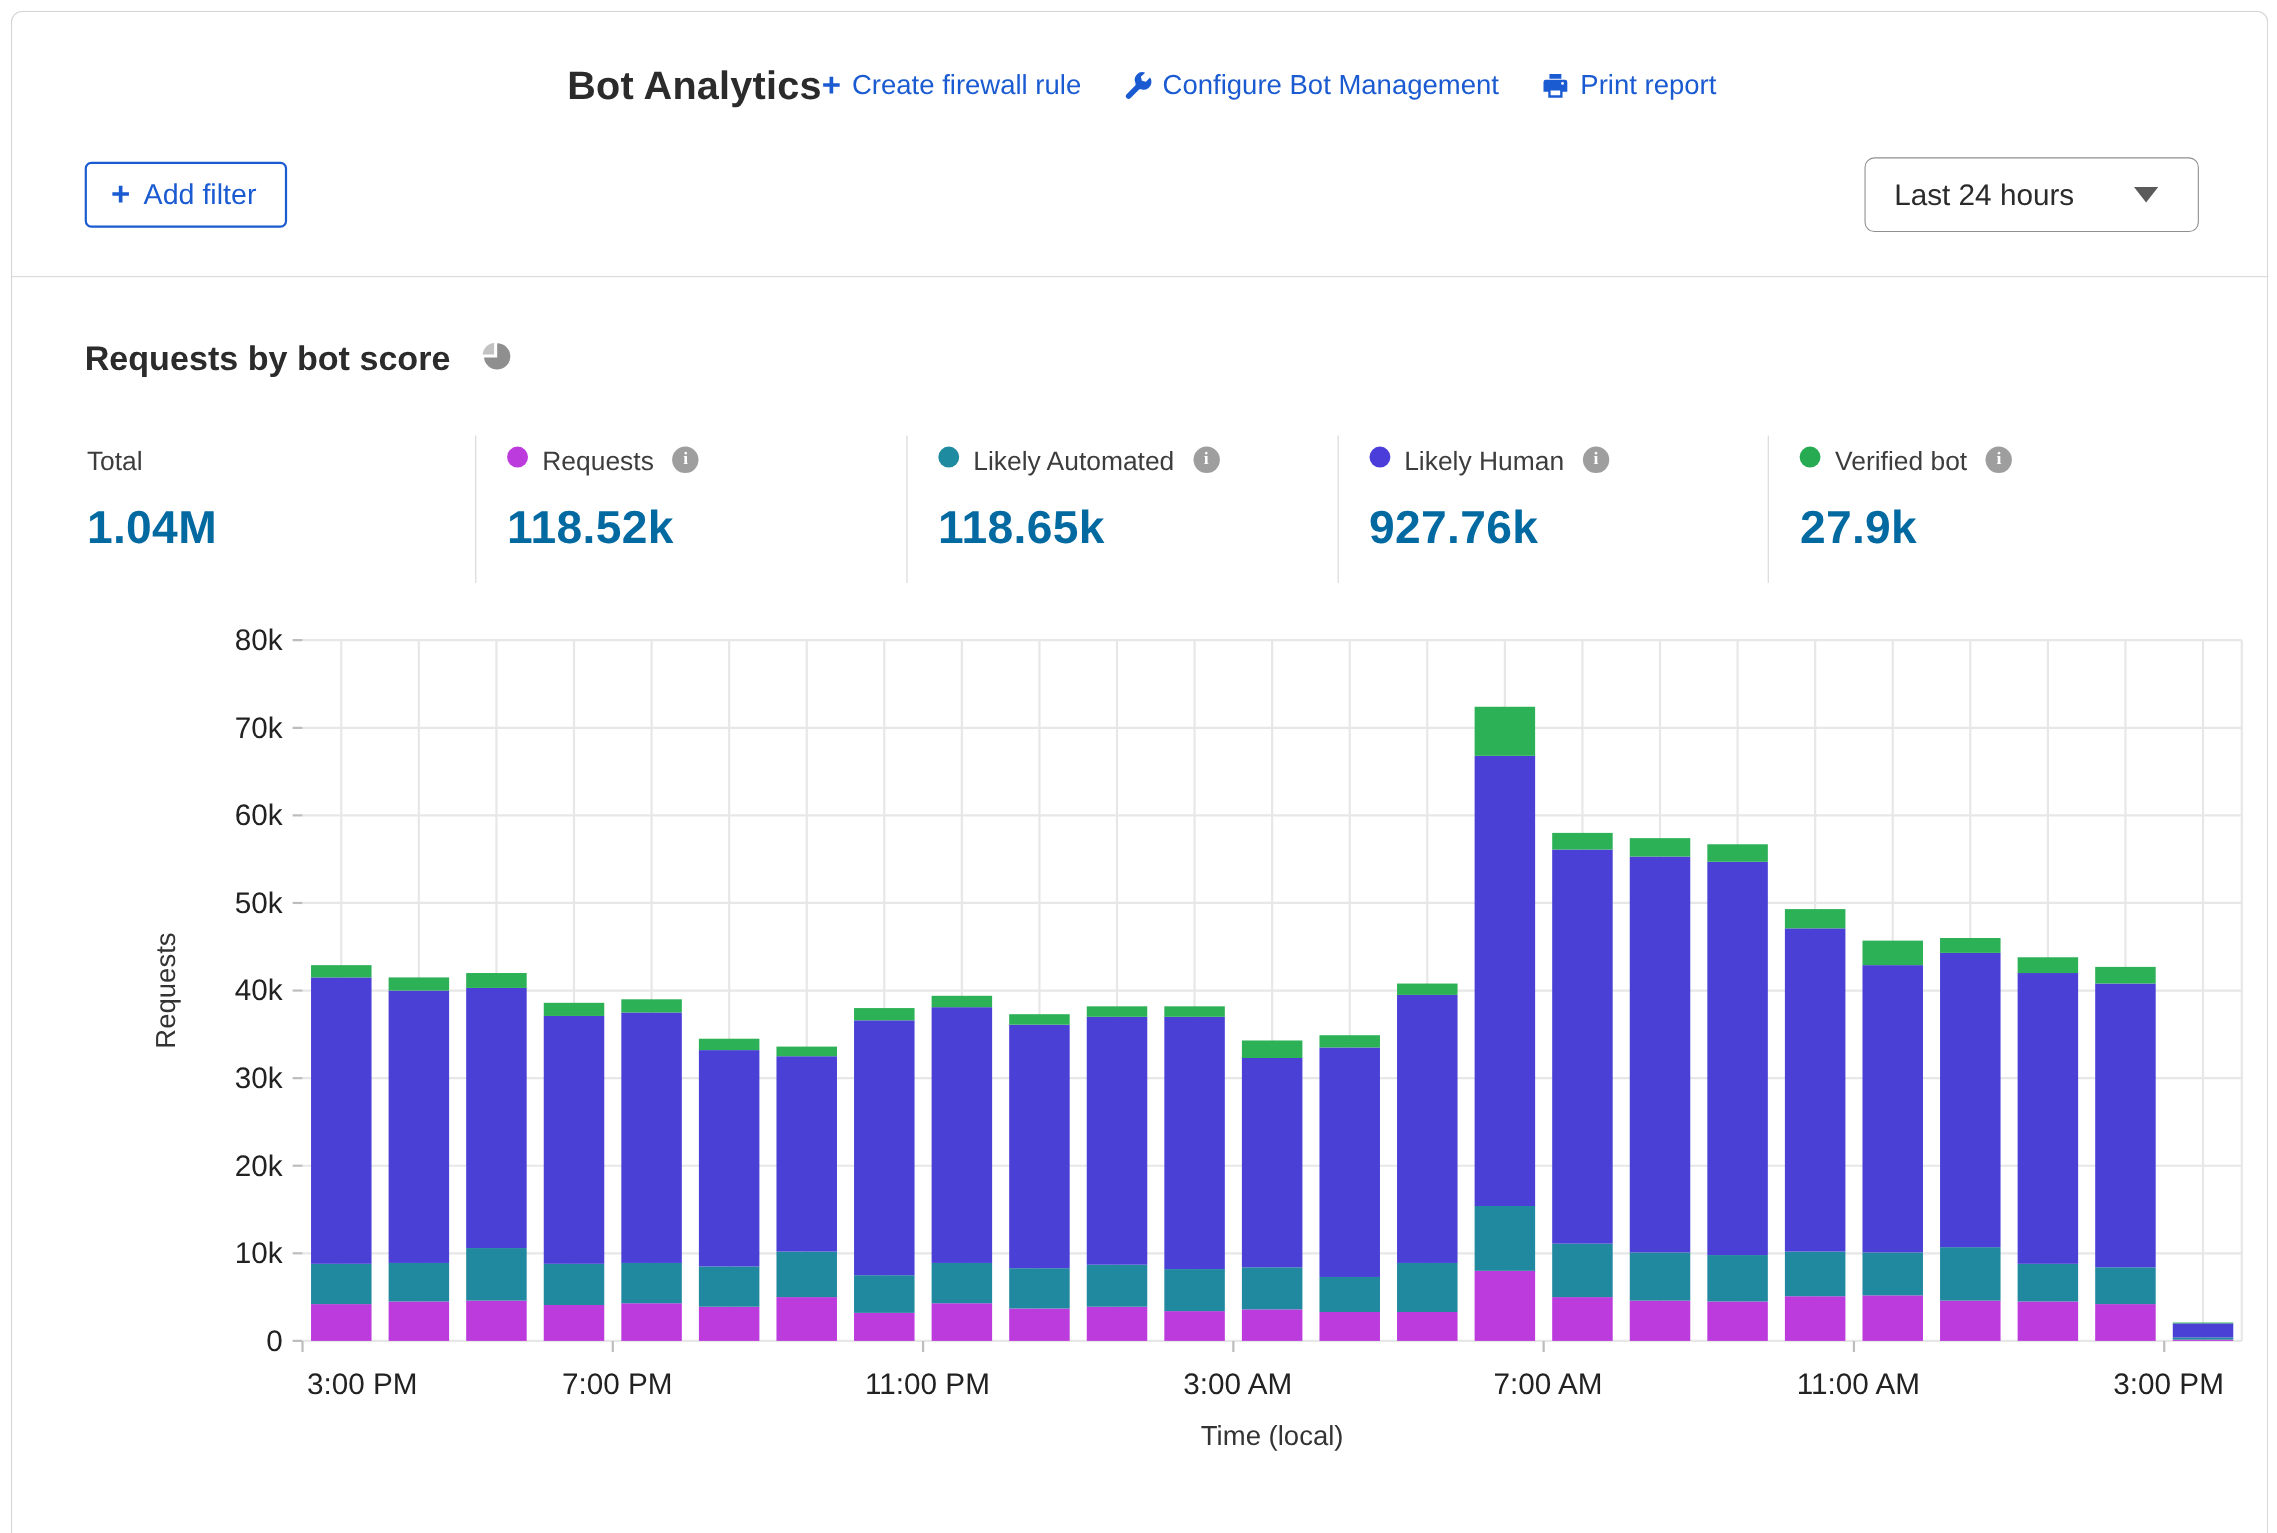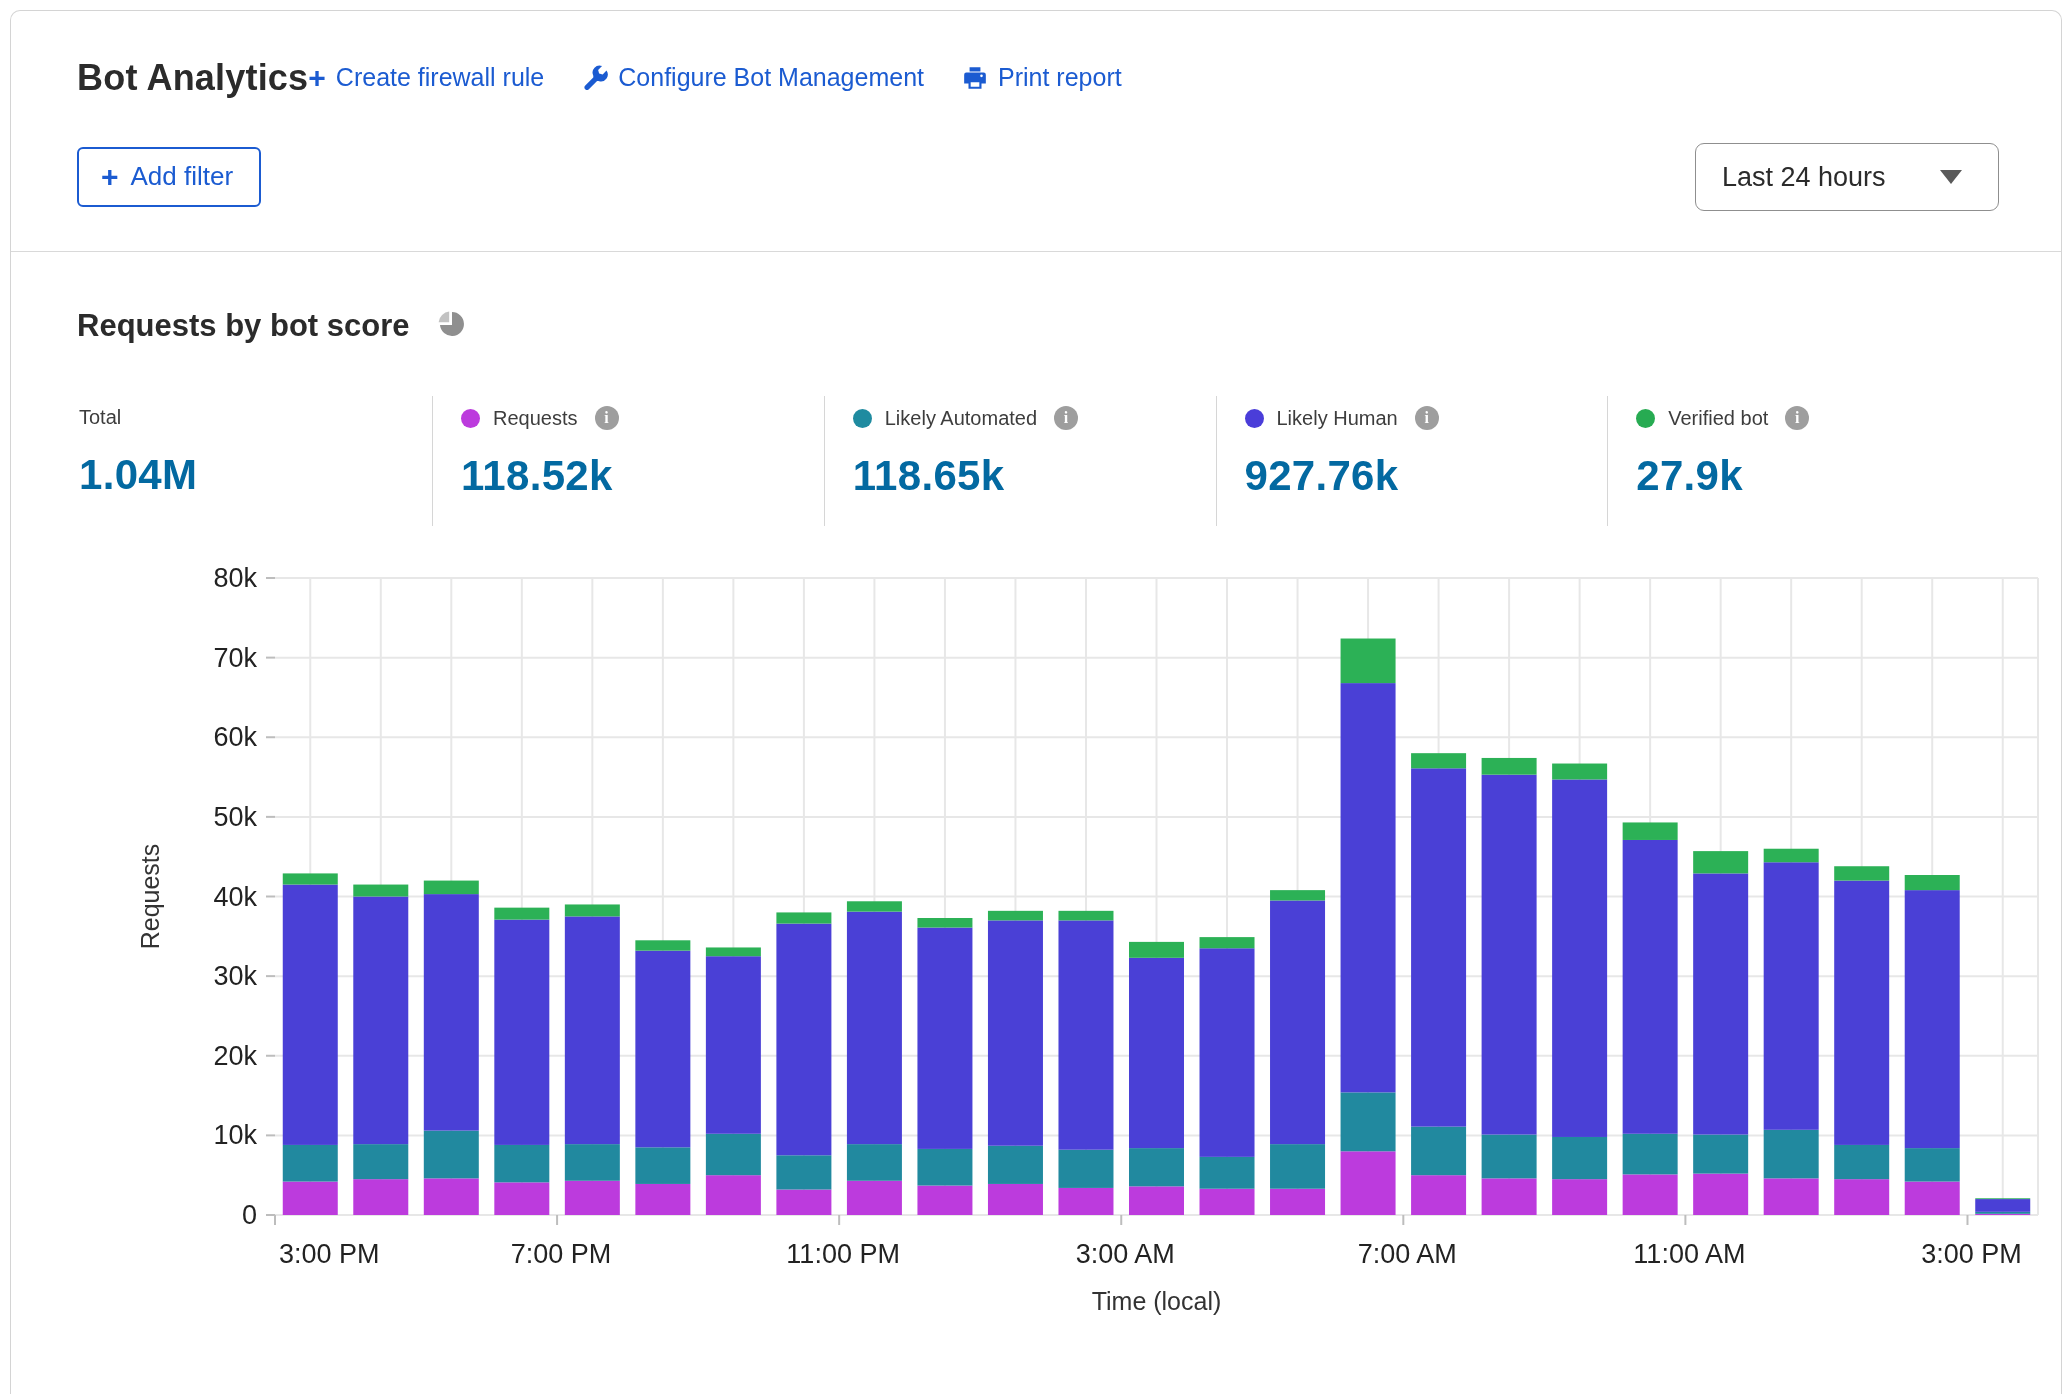--- a/index.html
+++ b/index.html
@@ -1,38 +1,38 @@
 <!DOCTYPE html>
 <html><head>
 <meta charset="utf-8">
 <style>
   * { margin:0; padding:0; box-sizing:border-box; }
   html,body { background:#fff; font-family:"Liberation Sans", sans-serif; color:#222; }
   body { width:2070px; height:1394px; overflow:hidden; }
   .card { margin:10px 8px 0 10px; border:1px solid #d4d4d4; border-bottom:none; border-radius:10px 10px 0 0; min-height:1384px; background:#fff; }
   .card-header { padding:46px 62px 40px 66px; border-bottom:1px solid #d9d9d9; }
-  .header-row { display:flex; align-items:flex-start; justify-content:flex-start; }
+  .header-row { display:flex; align-items:flex-start; justify-content:center; }
   .page-title { font-size:36px; font-weight:700; color:#2b2b2b; letter-spacing:.2px; }
   .header-actions { display:flex; align-items:center; gap:38px; margin-top:6px; }
   .hlink { display:flex; align-items:center; gap:10px; color:#1b5bd1; font-size:25px; cursor:pointer; text-decoration:none; }
   .hlink .plus { font-size:30px; font-weight:700; line-height:22px; }
   .hlink svg { display:block; }
   .filter-row { display:flex; align-items:center; justify-content:space-between; margin-top:44px; }
   .add-filter-btn { display:inline-flex; align-items:center; gap:12px; border:2px solid #1b5bd1; color:#1b5bd1; background:#fff; border-radius:6px; padding:12px 26px 13px 22px; font-size:26px; cursor:pointer; font-family:inherit; }
   .add-filter-btn .plus { font-size:30px; font-weight:600; line-height:24px; }
   .range-select { display:flex; align-items:center; justify-content:space-between; width:304px; height:68px; border:1px solid #8f8f8f; border-radius:9px; padding:0 36px 0 26px; font-size:27px; color:#2b2b2b; cursor:pointer; background:#fff; }
   .caret { width:0; height:0; border-left:11px solid transparent; border-right:11px solid transparent; border-top:14px solid #5a5a5a; }
   .section { padding:56px 62px 0 66px; }
   .section-title-row { display:flex; align-items:center; gap:28px; }
   .section-title { font-size:31px; font-weight:700; color:#2b2b2b; }
   .pie-icon { display:block; }
   .stats-row { display:flex; margin-top:52px; }
   .stat { flex:1 1 0; padding:10px 10px 26px 28px; border-left:1px solid #d6d6d6; }
   .stat:first-child { border-left:none; padding-left:2px; flex:0 0 355px; }
-  .stat-head { display:flex; align-items:center; gap:13px; font-size:20px; color:#3d3d3d; }
+  .stat-head { display:flex; align-items:flex-start; gap:13px; font-size:24px; color:#3d3d3d; }
   .dot { width:19px; height:19px; border-radius:50%; display:inline-block; }
   .info-icon { width:24px; height:24px; border-radius:50%; background:#9e9e9e; display:inline-flex; align-items:center; justify-content:center; margin-left:4px; }
   .info-icon::after { content:"i"; color:#fff; font-size:16px; font-weight:700; font-family:"Liberation Serif", serif; }
   .stat-value { font-size:42px; font-weight:700; color:#0369a1; margin-top:22px; letter-spacing:.3px; }
   .chart-wrap { margin:34px 0 0 56px; }
   svg text { font-family:"Liberation Sans", sans-serif; }
 </style>
 </head>
 <body>
 

